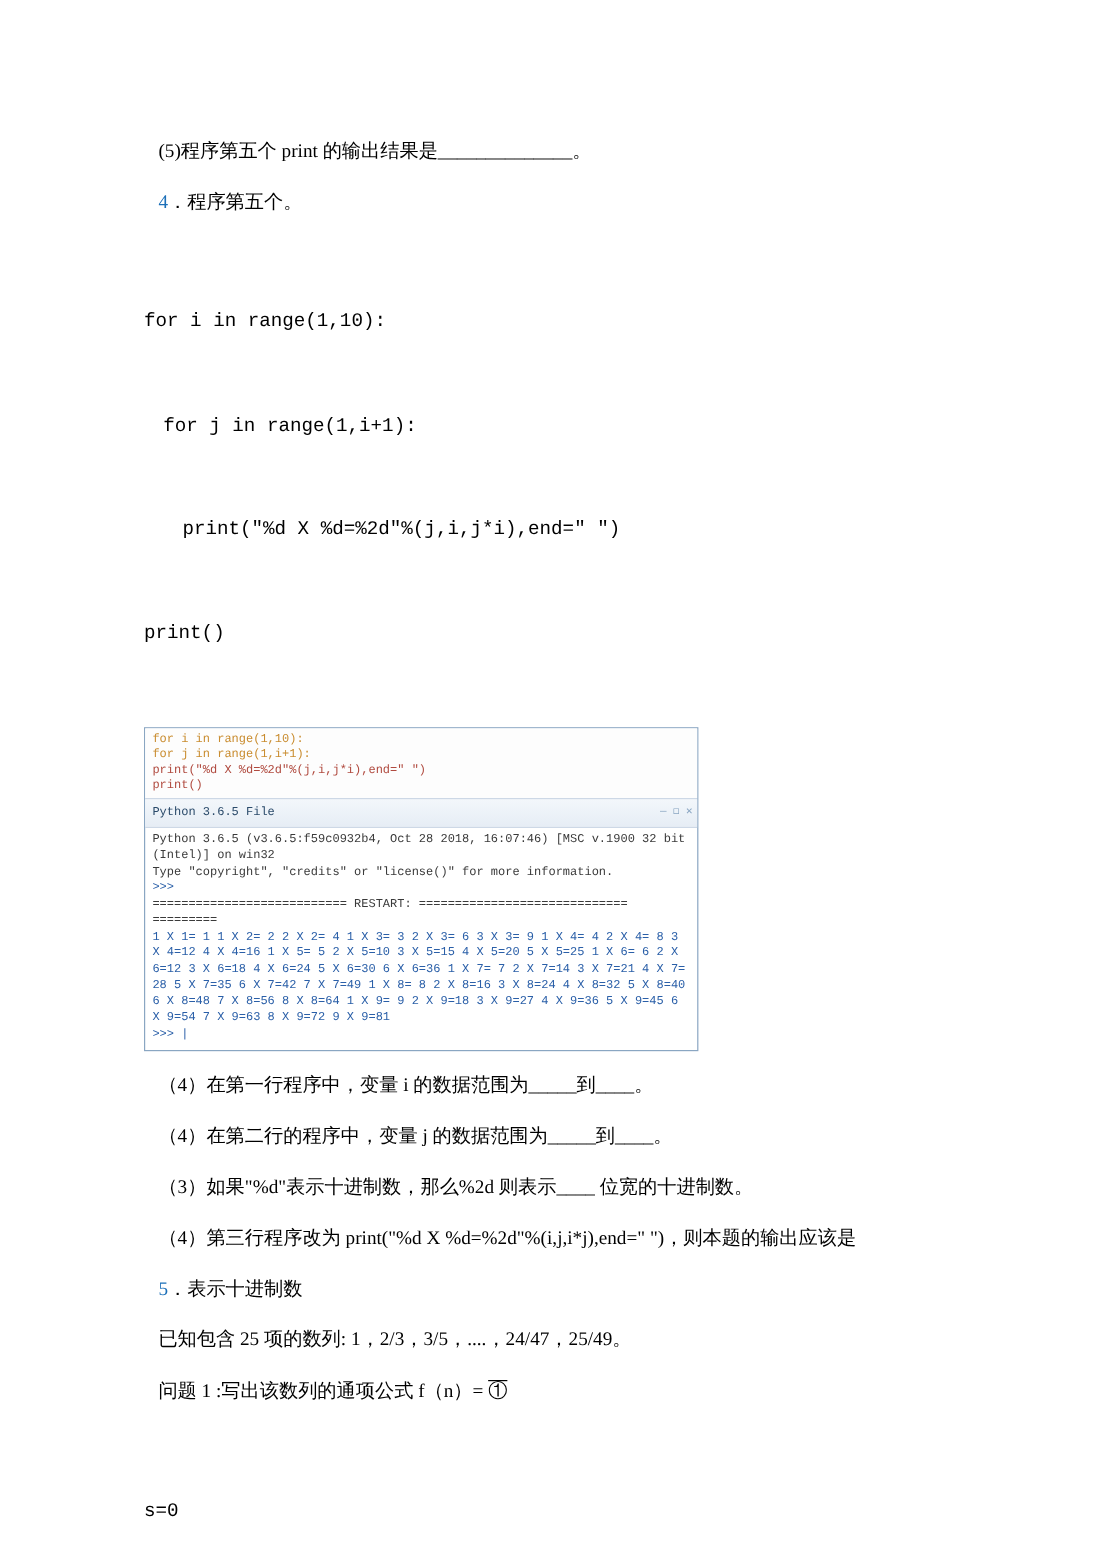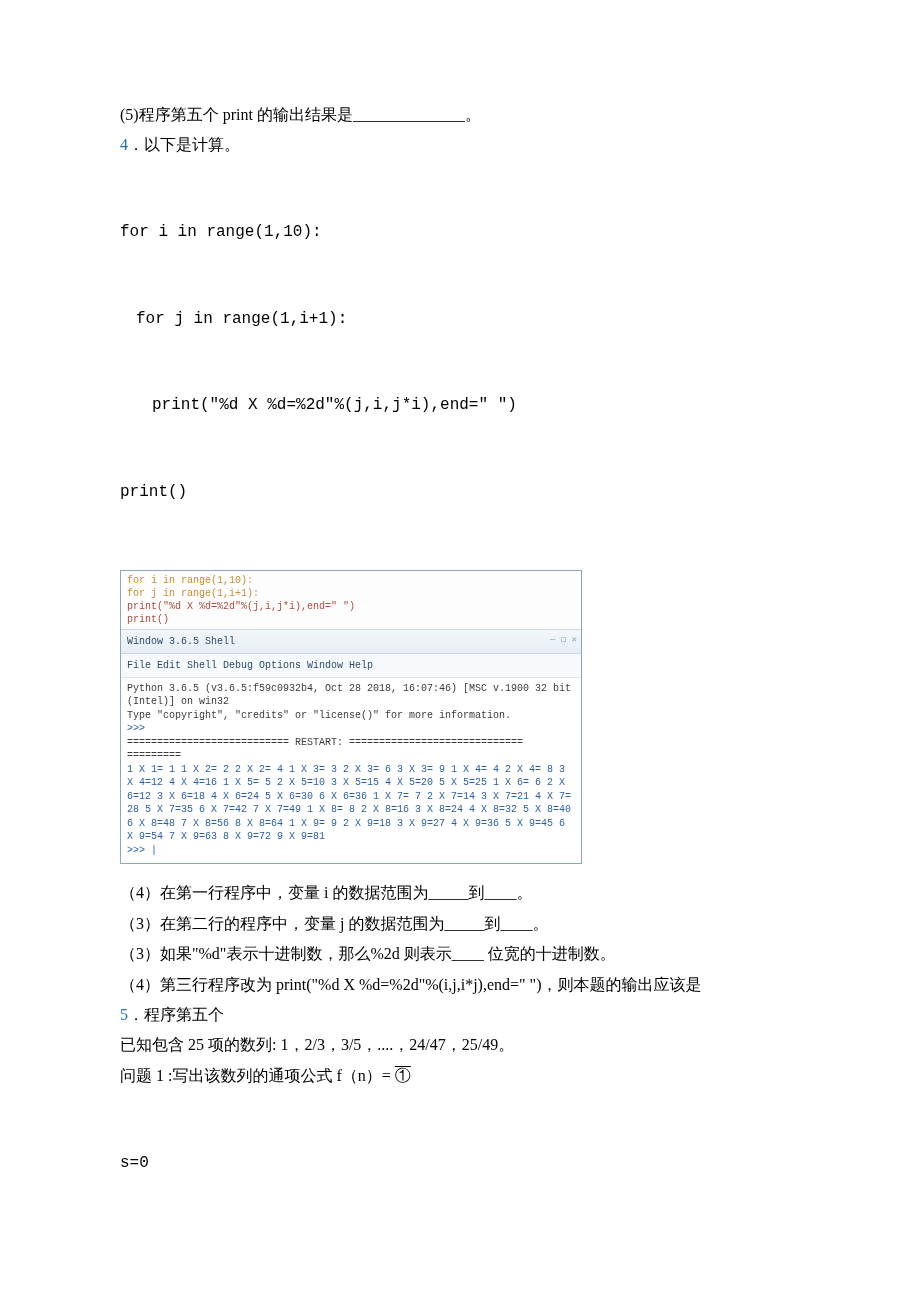--- a/index.html
+++ b/index.html
@@ -66,71 +66,68 @@
   .shell-menu span { color: #2a4a6a; }
   .shell-body {
     padding: 4px 6px 6px 6px;
     line-height: 1.35;
     word-break: break-all;
     white-space: pre-wrap;
     color: #3a3a3a;
   }
   .shell-body .blue { color: #2a5fa8; }
   .shell-body .prompt { color: #2a5fa8; }
-  .line { margin: 0; }
+  .line { margin: 12px; }
   .overline { text-decoration: overline; }
 </style>
 </head>
 <body>
 
 <div class="page">
 
   <p class="line">(5)程序第五个 print 的输出结果是______________。</p>
 
   <p class="line">
-    <span class="q-num">4</span><span>．以下是计算。</span>
+    <span class="q-num">4</span><span>．程序第五个。</span>
   </p>
 
   <div class="code">
     <div>for i in range(1,10):</div>
     <div class="indent1">for j in range(1,i+1):</div>
     <div class="indent2">print("%d X %d=%2d"%(j,i,j*i),end=" ")</div>
     <div>print()</div>
   </div>
 
   <div class="shell-box">
     <div class="shell-top">
       <div class="orange">for i in range(1,10):</div>
       <div class="orange">    for j in range(1,i+1):</div>
       <div class="red">        print("%d X %d=%2d"%(j,i,j*i),end=" ")</div>
       <div class="red">print()</div>
     </div>
     <div class="shell-title">
-      <span>Window 3.6.5 Shell</span>
+      <span>Python 3.6.5 File</span>
       <span class="win-btns">— ◻ ✕</span>
-    </div>
-    <div class="shell-menu">
-      <span>File   Edit   Shell   Debug   Options   Window   Help</span>
     </div>
     <div class="shell-body"><span>Python 3.6.5 (v3.6.5:f59c0932b4, Oct 28 2018, 16:07:46) [MSC v.1900 32 bit (Intel)] on win32</span>
 <span>Type "copyright", "credits" or "license()" for more information.</span>
 <span class="prompt">&gt;&gt;&gt;</span>
 <span>=========================== RESTART: ============================= </span>
 <span>=========</span>
 <span class="blue">1 X 1= 1 1 X 2= 2 2 X 2= 4 1 X 3= 3 2 X 3= 6 3 X 3= 9 1 X 4= 4 2 X 4= 8 3 X 4=12 4 X 4=16 1 X 5= 5 2 X 5=10 3 X 5=15 4 X 5=20 5 X 5=25 1 X 6= 6 2 X 6=12 3 X 6=18 4 X 6=24 5 X 6=30 6 X 6=36 1 X 7= 7 2 X 7=14 3 X 7=21 4 X 7=28 5 X 7=35 6 X 7=42 7 X 7=49 1 X 8= 8 2 X 8=16 3 X 8=24 4 X 8=32 5 X 8=40 6 X 8=48 7 X 8=56 8 X 8=64 1 X 9= 9 2 X 9=18 3 X 9=27 4 X 9=36 5 X 9=45 6 X 9=54 7 X 9=63 8 X 9=72 9 X 9=81</span>
 <span class="prompt">&gt;&gt;&gt; |</span></div>
   </div>
 
   <p class="line">（4）在第一行程序中，变量 i 的数据范围为_____到____。</p>
-  <p class="line">（3）在第二行的程序中，变量 j 的数据范围为_____到____。</p>
+  <p class="line">（4）在第二行的程序中，变量 j 的数据范围为_____到____。</p>
   <p class="line">（3）如果"%d"表示十进制数，那么%2d 则表示____ 位宽的十进制数。</p>
   <p class="line">（4）第三行程序改为 print("%d X %d=%2d"%(i,j,i*j),end=" ")，则本题的输出应该是</p>
 
   <p class="line">
-    <span class="q-num">5</span><span>．程序第五个</span>
+    <span class="q-num">5</span><span>．表示十进制数</span>
   </p>
   <p class="line">已知包含 25 项的数列: 1，2/3，3/5，....，24/47，25/49。</p>
   <p class="line">
     <span>问题 1 :写出该数列的通项公式 f（n）= </span><span class="overline">①</span>
   </p>
   <div class="code">
     <div>s=0</div>
     
     
     

